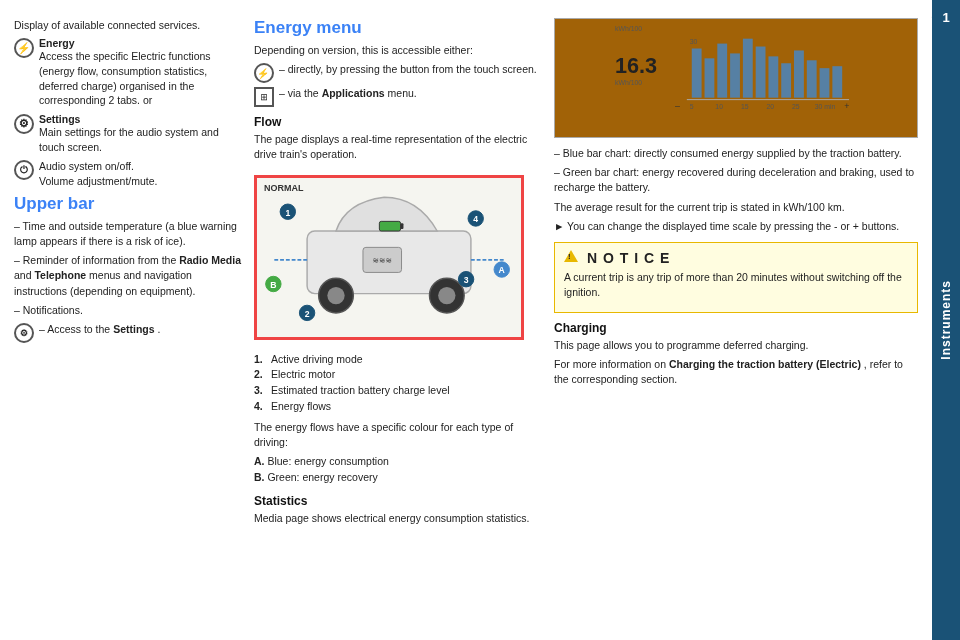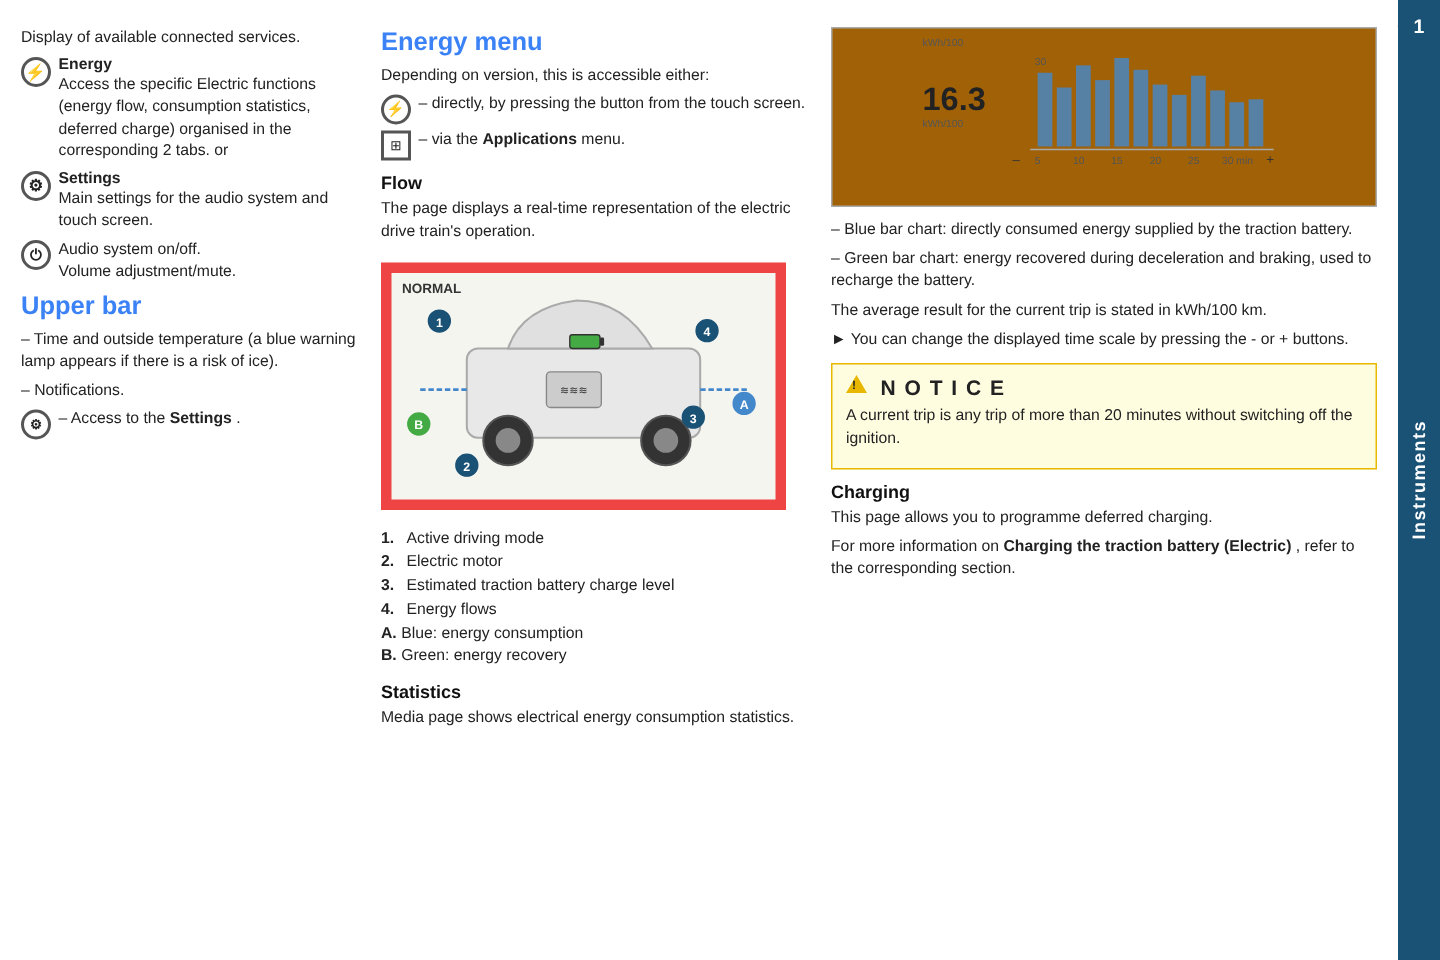--- a/index.html
+++ b/index.html
@@ -132,21 +132,21 @@
     }
     .icon-text {
       font-size: 10.5px;
       line-height: 1.4;
     }
 
     
     .flow-diagram {
       width: 270px;
       height: 165px;
-      border: 7px solid #ef4444;
+      border: 3px solid #ef4444;
       position: relative;
       margin: 12px 0;
       background: #f5f5f0;
     }
     .flow-label-normal {
       position: absolute;
       top: 5px;
       left: 7px;
       font-size: 9px;
       font-weight: bold;
@@ -275,20 +275,27 @@
         <span class="icon-power">⏻</span>
       </div>
       <div>
         <div class="icon-text">Audio system on/off.</div>
         <div class="icon-text">Volume adjustment/mute.</div>
       </div>
     </div>
 
     <h2>Upper bar</h2>
     <p>– Time and outside temperature (a blue warning lamp appears if there is a risk of ice).</p>
+    <p>
+      <span>– Reminder of information from the </span>
+      <span class="bold">Radio Media</span>
+      <span> and </span>
+      <span class="bold">Telephone</span>
+      <span> menus and navigation instructions (depending on equipment).</span>
+    </p>
     <p>– Notifications.</p>
     <div class="icon-row">
       <div class="icon-circle">
         <span>⚙</span>
       </div>
       <p>
         <span>– Access to the </span>
         <span class="bold">Settings</span>
         <span>.</span>
       </p>
@@ -369,20 +376,21 @@
       <li>
           <span class="num">3.</span>
           <span>Estimated traction battery charge level</span>
         </li>
       <li>
           <span class="num">4.</span>
           <span>Energy flows</span>
         </li>
     </ul>
 
+    <p style="margin-top:5px;">The energy flows have a specific colour for each type of driving:</p>
     <ul class="alpha-list">
       <li><span class="alpha">A.</span><span> Blue: energy consumption</span></li>
       <li><span class="alpha">B.</span><span> Green: energy recovery</span></li>
     </ul>
 
     <h3>Statistics</h3>
     <p>Media page shows electrical energy consumption statistics.</p>
   </div>
 
   <div class="col-right">

